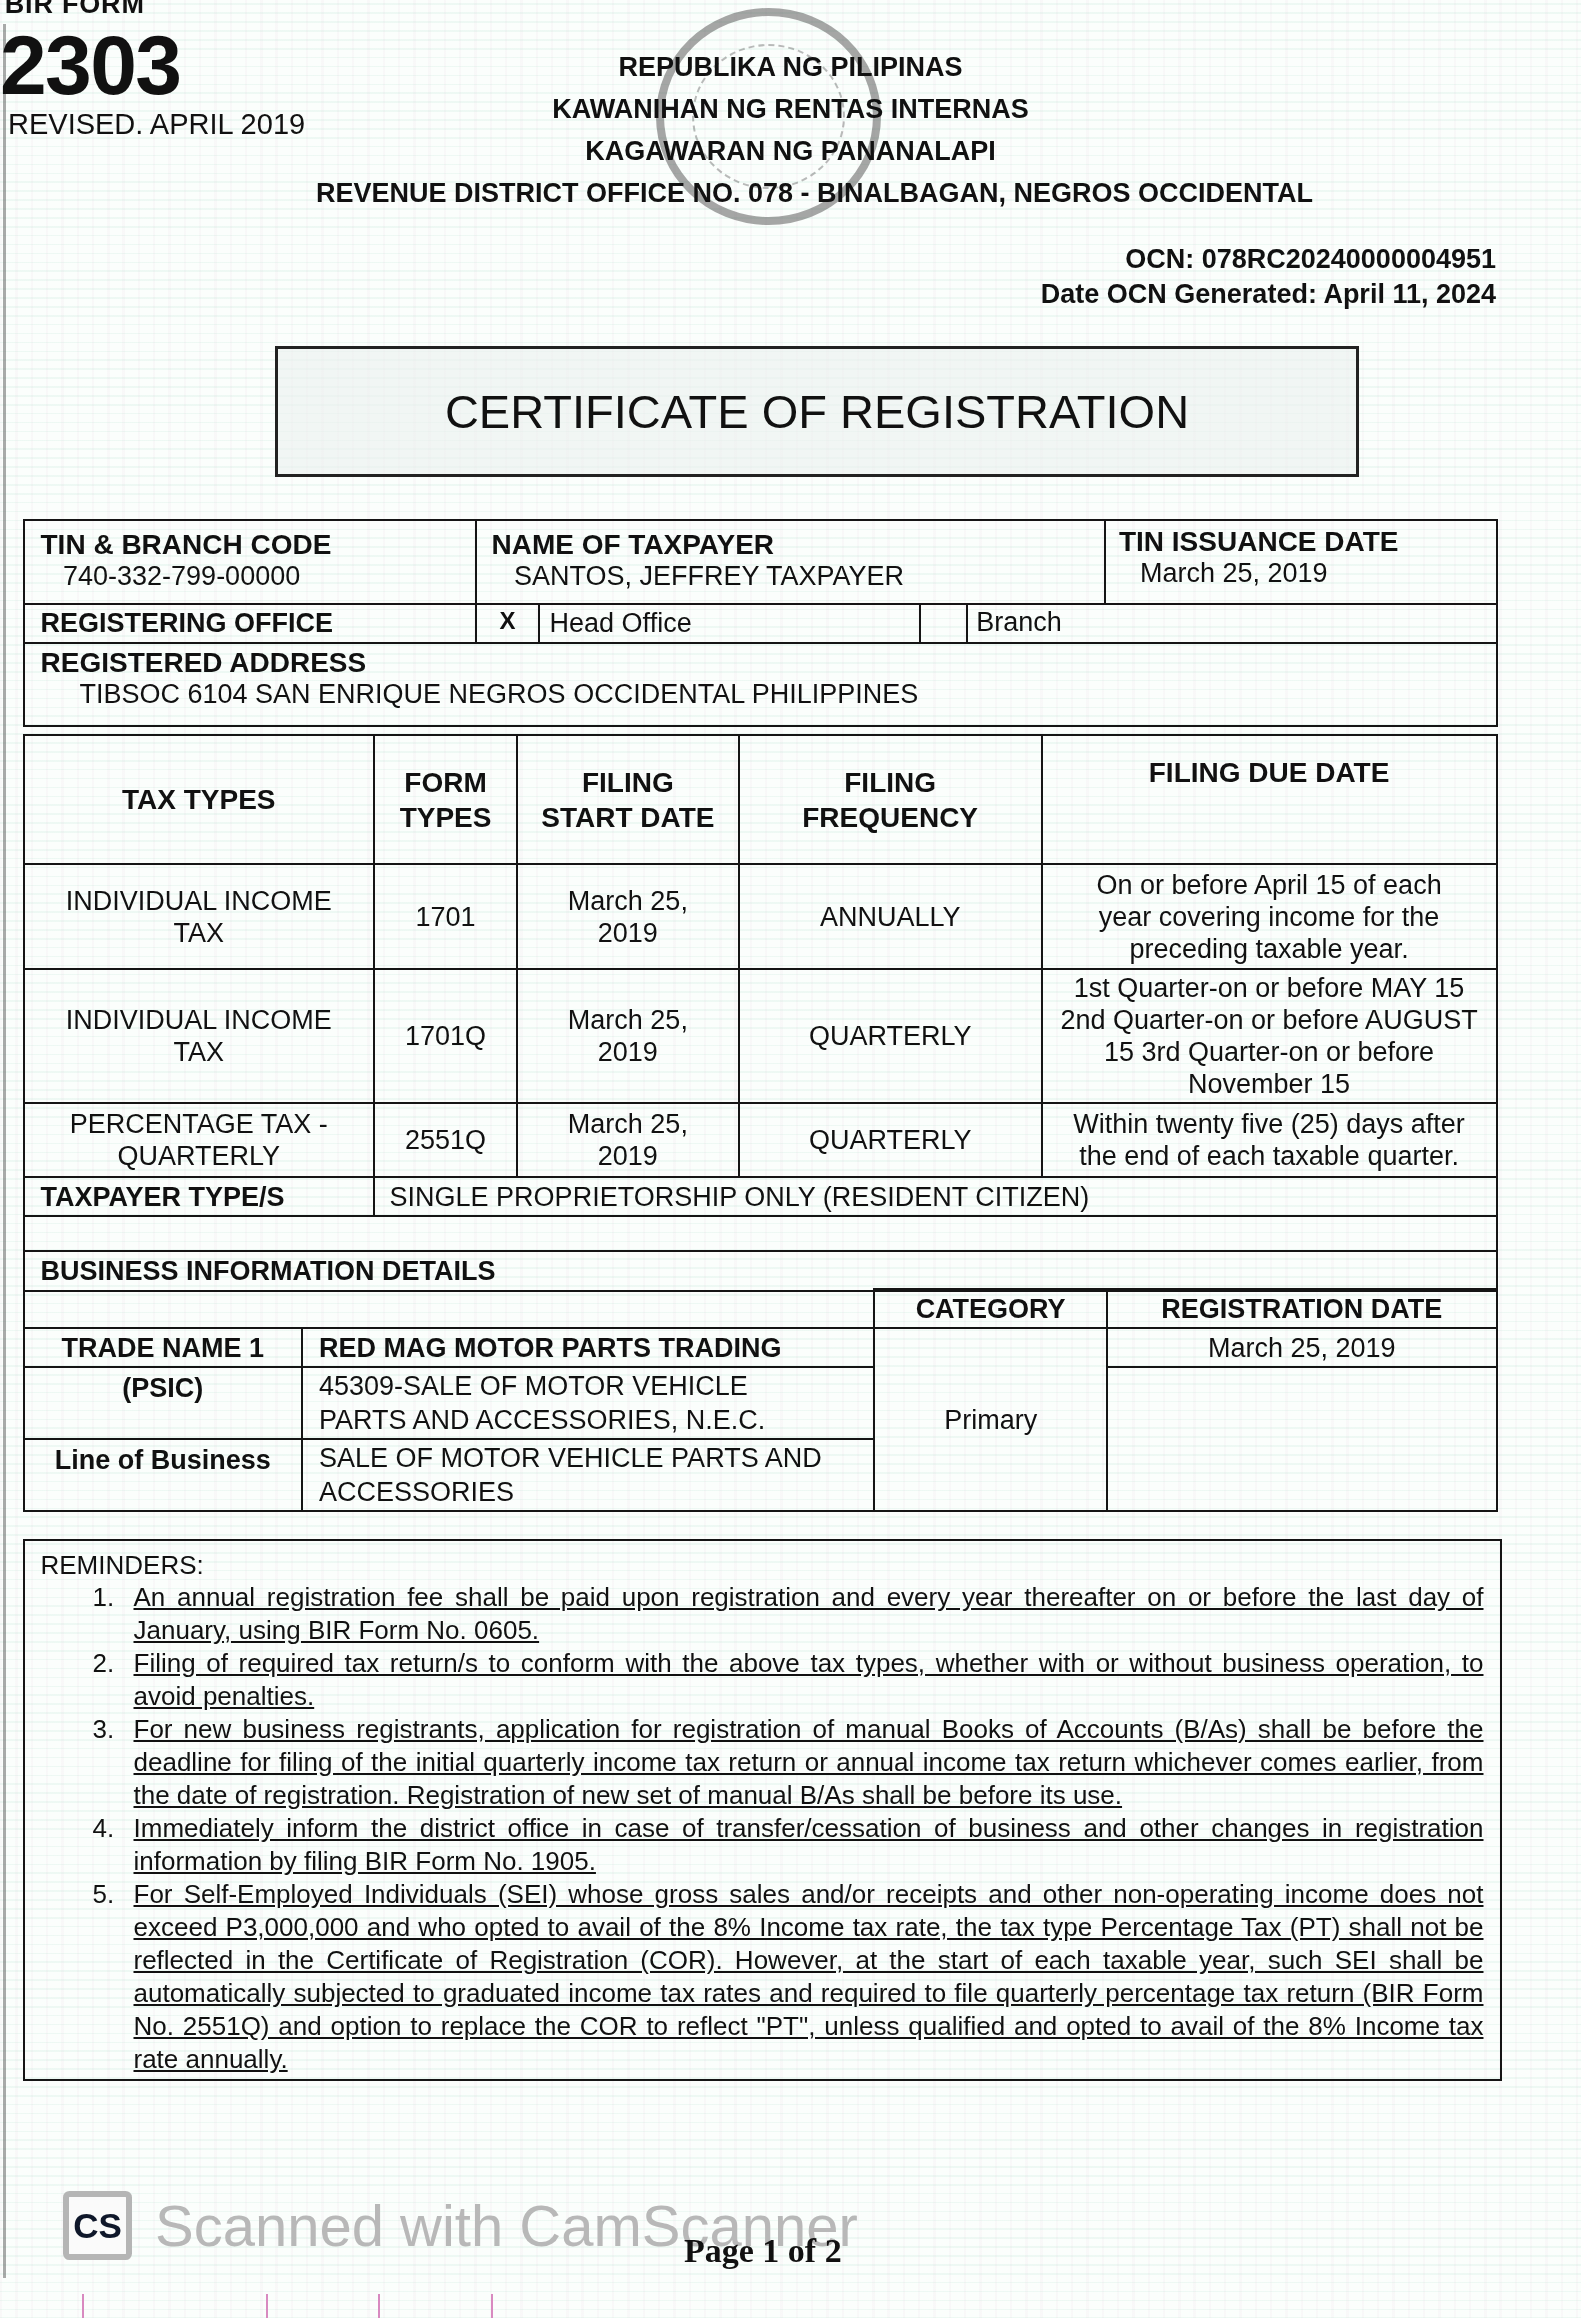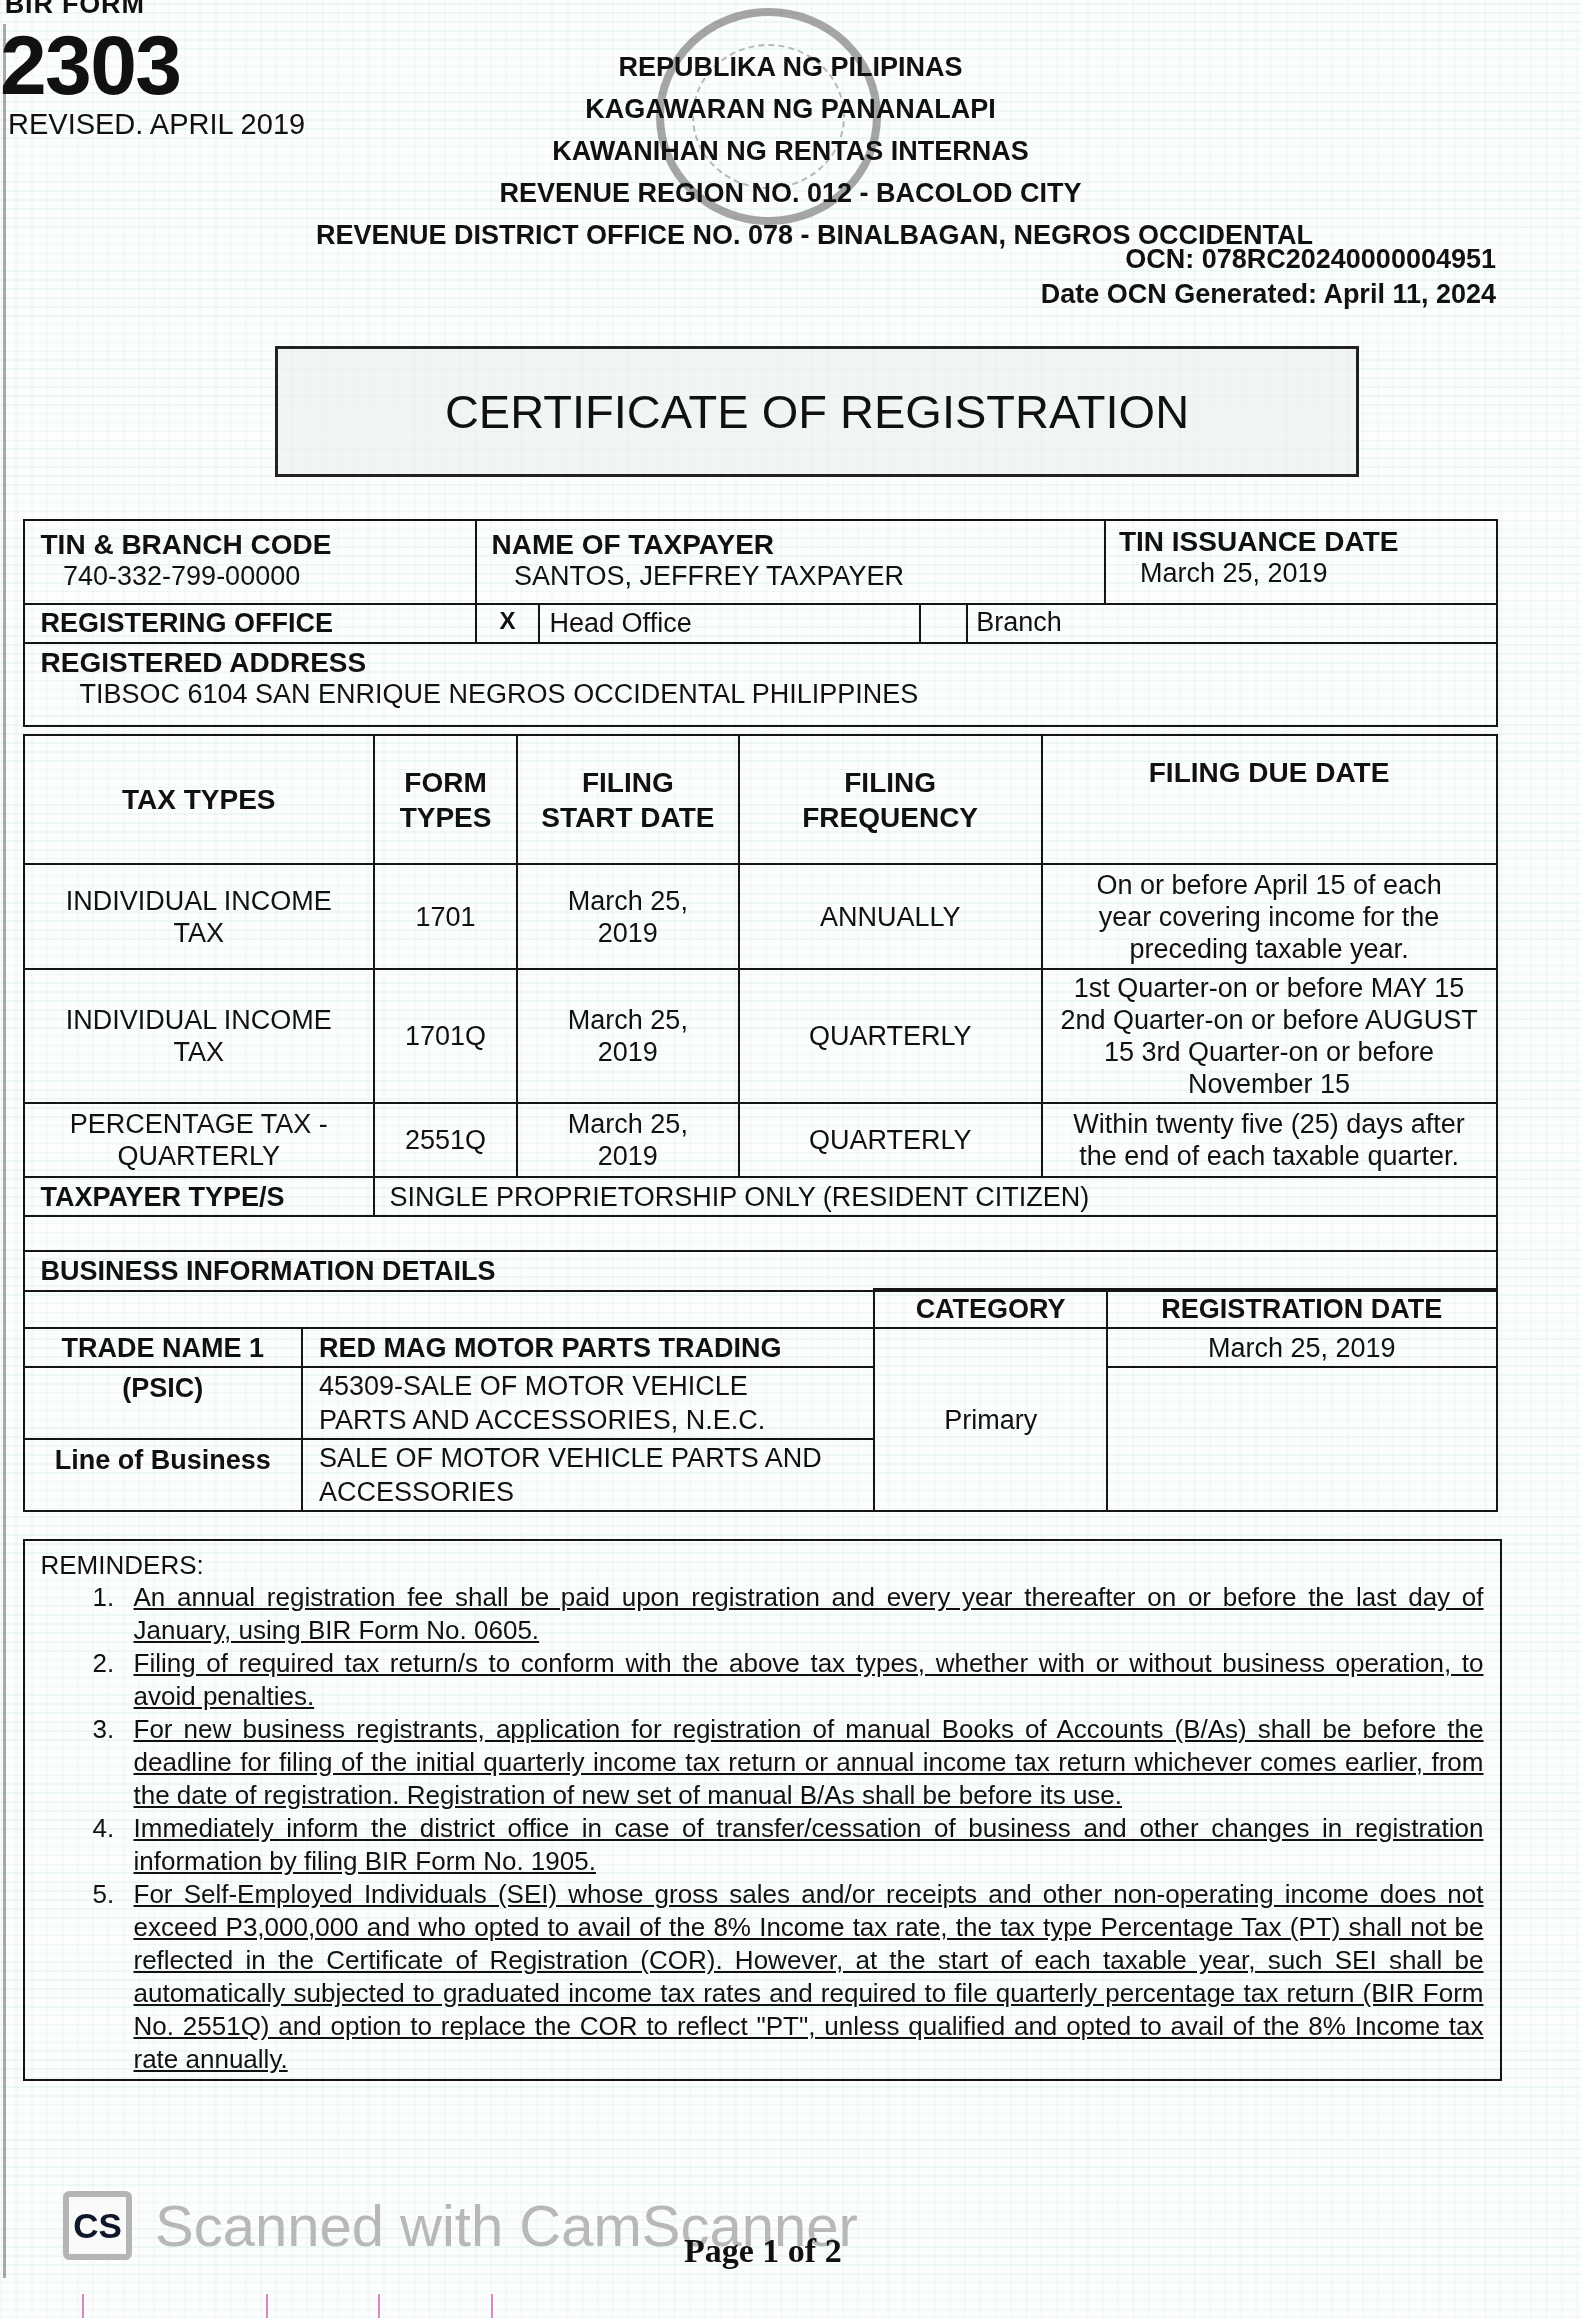--- a/index.html
+++ b/index.html
@@ -74,23 +74,22 @@
 
 <div class="abs form-label">BIR FORM</div>
 <div class="abs form-num">2303</div>
 <div class="abs revised">REVISED. APRIL 2019</div>
 
 <div class="abs seal"></div>
 <div class="abs seal-inner"></div>
 
 <div class="abs hdr" style="top:42px;">
   <span class="hdr-line">REPUBLIKA NG PILIPINAS</span>
+  <span class="hdr-line">KAWANIHAN NG RENTAS INTERNAS</span>
   <span class="hdr-line">KAGAWARAN NG PANANALAPI</span>
-  <span class="hdr-line">KAWANIHAN NG RENTAS INTERNAS</span>
-  <span class="hdr-line">REVENUE REGION NO. 012 - BACOLOD CITY</span>
   <span class="hdr-line" style="margin-left:48px;">REVENUE DISTRICT OFFICE NO. 078 - BINALBAGAN, NEGROS OCCIDENTAL</span>
 </div>
 
 <div class="abs ocn" style="top:242px;">
   <div>OCN: 078RC20240000004951</div>
   <div>Date OCN Generated: April 11, 2024</div>
 </div>
 
 <div class="abs cert-box">
   <span>CERTIFICATE OF REGISTRATION</span>

